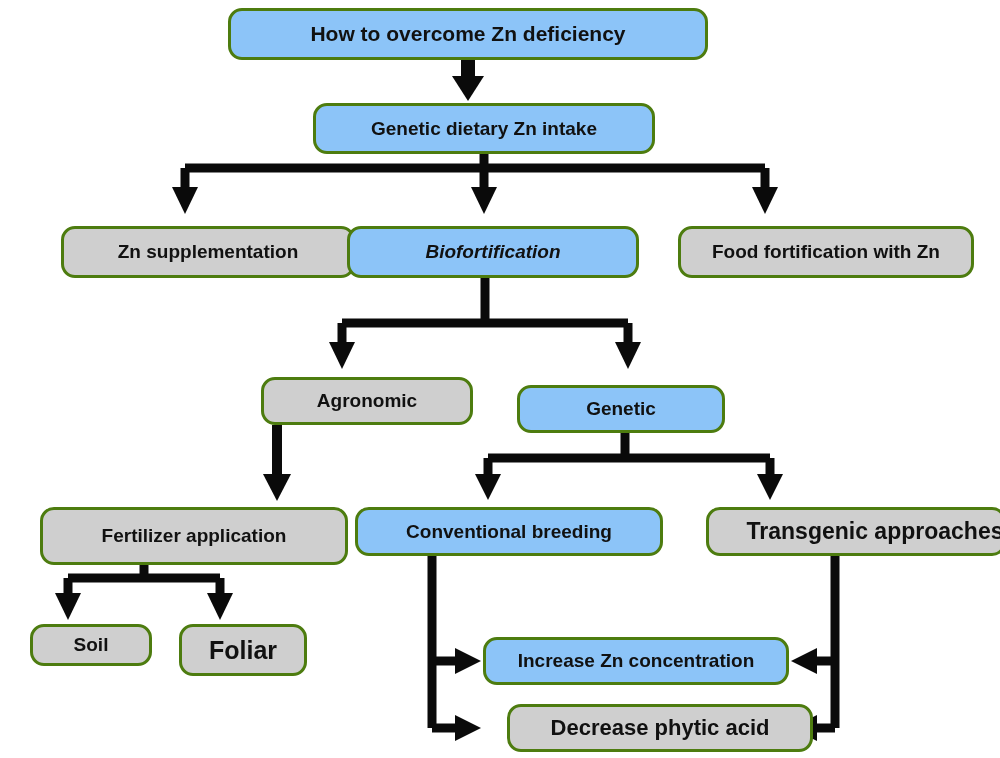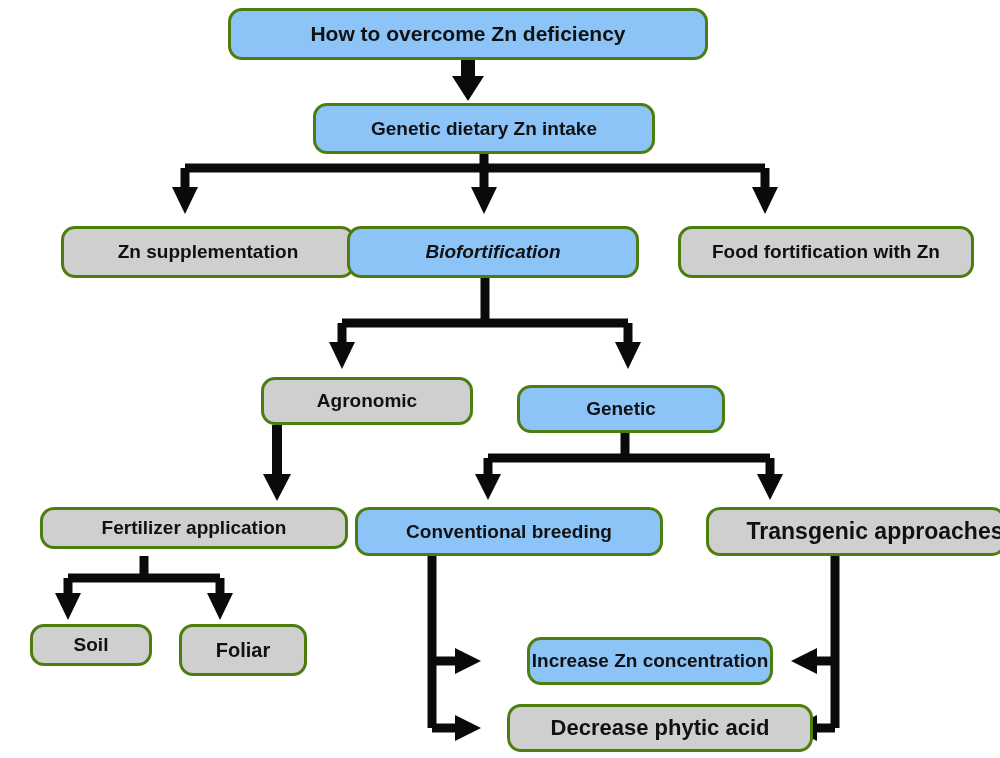--- a/index.html
+++ b/index.html
@@ -132,36 +132,36 @@
       </div>
       <div class="node gray" style="left: 654px; top: 226px; width: 296px; height: 52px; font-size: 19px;">
         <span class="node-label">Food fortification with Zn</span>
       </div>
       <div class="node gray" style="left: 237px; top: 377px; width: 212px; height: 48px; font-size: 19px;">
         <span class="node-label">Agronomic</span>
       </div>
       <div class="node blue" style="left: 517px; top: 377px; width: 208px; height: 48px; font-size: 19px; margin-top: 8px;">
         <span class="node-label">Genetic</span>
       </div>
-      <div class="node gray" style="left: 16px; top: 507px; width: 308px; height: 42px; font-size: 19px;">
+      <div class="node gray" style="left: 16px; top: 507px; width: 308px; height: 58px; font-size: 19px;">
         <span class="node-label">Fertilizer application</span>
       </div>
       <div class="node blue" style="left: 355px; top: 507px; width: 308px; height: 49px; font-size: 19px;">
         <span class="node-label">Conventional breeding</span>
       </div>
       <div class="node gray" style="left: 682px; top: 507px; width: 300px; height: 49px; font-size: 23px; padding-left: 44px;">
         <span class="node-label">Transgenic approaches</span>
       </div>
       <div class="node gray" style="left: 6px; top: 624px; width: 122px; height: 42px; font-size: 19px;">
         <span class="node-label">Soil</span>
       </div>
-      <div class="node gray" style="left: 155px; top: 624px; width: 128px; height: 52px; font-size: 20px;">
+      <div class="node gray" style="left: 155px; top: 624px; width: 128px; height: 52px; font-size: 25px;">
         <span class="node-label">Foliar</span>
       </div>
-      <div class="node blue" style="left: 483px; top: 637px; width: 246px; height: 48px; font-size: 19px; margin-left: 44px;">
+      <div class="node blue" style="left: 483px; top: 637px; width: 306px; height: 48px; font-size: 19px;">
         <span class="node-label">Increase Zn concentration</span>
       </div>
       <div class="node gray" style="left: 483px; top: 704px; width: 306px; height: 48px; font-size: 22px;">
         <span class="node-label">Decrease phytic acid</span>
       </div>
     </div>
 
 </div>
 
 </body></html>

